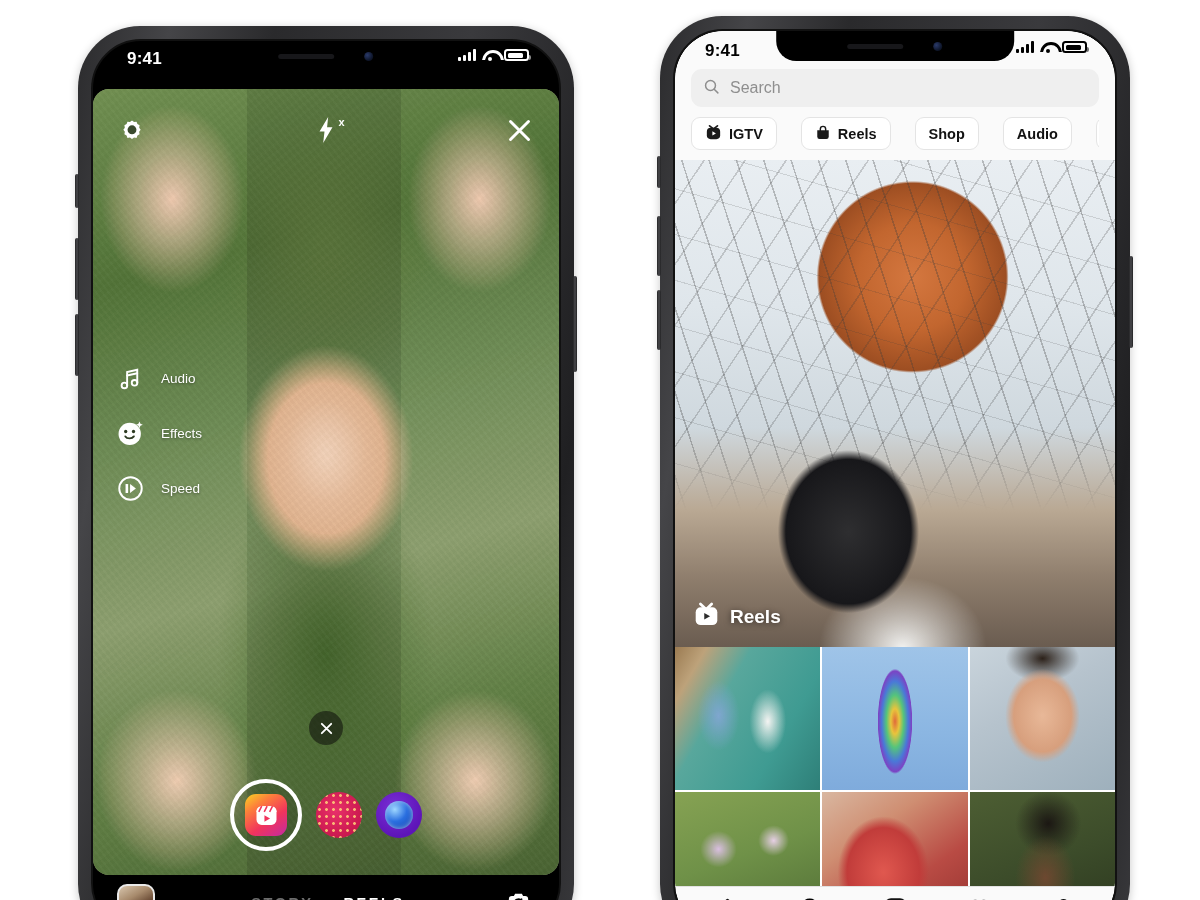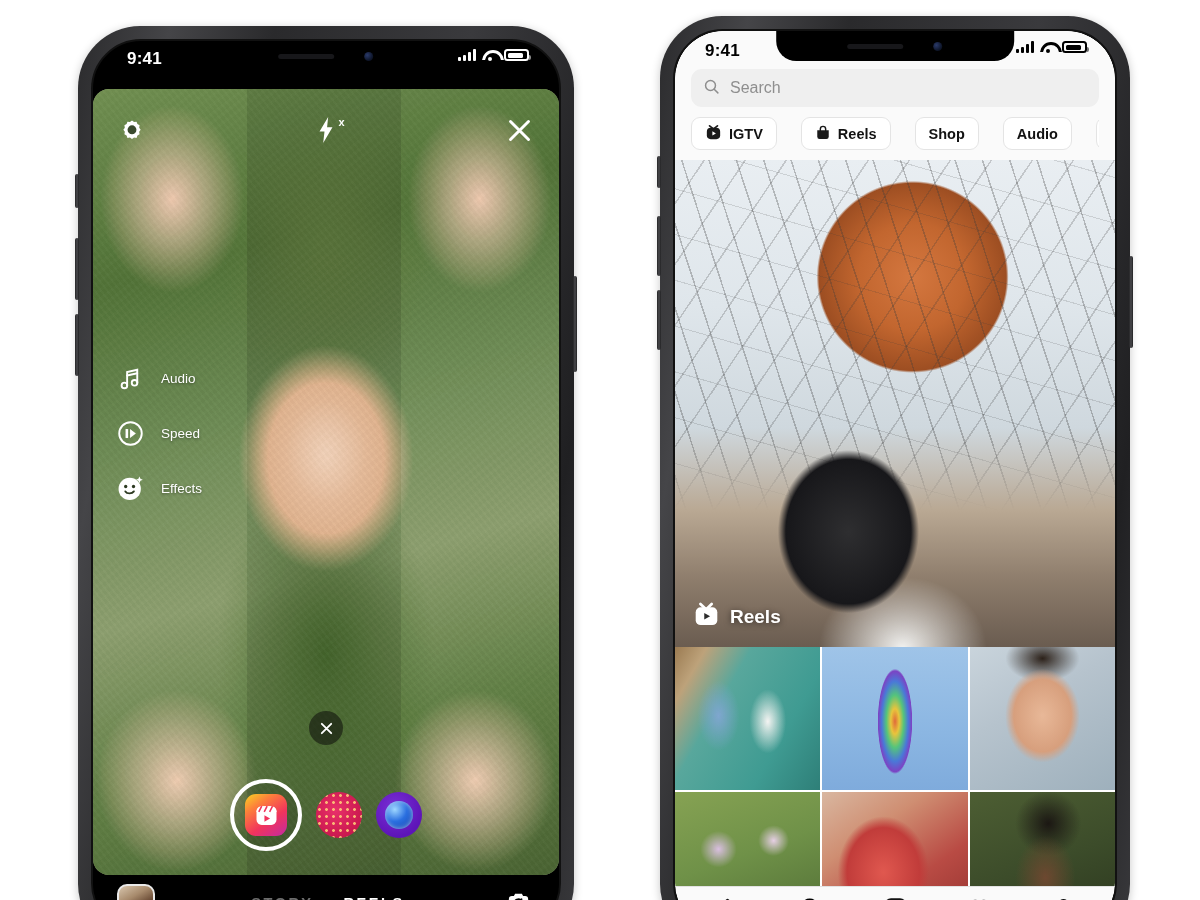--- a/index.html
+++ b/index.html
@@ -279,40 +279,40 @@
                   <circle cx="6.6" cy="18.2" r="2.5"></circle>
                     <circle cx="15.6" cy="15.8" r="2.5"></circle>
                   <path d="M9 9.3l9-2" stroke-linecap="round"></path>
                 </svg>
               </span>
               <span class="tool-lb">Audio</span>
             </div>
 
             <div class="tool-row">
               <span class="tool-ic">
-                <svg width="27" height="27" viewBox="0 0 24 24" fill="none">
-                  <circle cx="12" cy="12" r="10" stroke="#fff" stroke-width="1.7"></circle>
-                  <rect x="7.6" y="8" width="2.3" height="8" fill="#fff" rx=".5"></rect>
-                  <path d="M11.6 8l5.2 4-5.2 4Z" fill="#fff"></path>
-                </svg>
-              </span>
-              <span class="tool-lb">Speed</span>
-            </div>
-
-            <div class="tool-row">
-              <span class="tool-ic">
                 <svg width="29" height="29" viewBox="0 0 26 26">
                   <circle cx="12.3" cy="13.4" r="10" fill="#fff"></circle>
                   <circle cx="8.7" cy="11.2" r="1.5" fill="#2d3a22"></circle>
                   <circle cx="15.7" cy="11.2" r="1.5" fill="#2d3a22"></circle>
                   <path d="M8.4 15.6c1.4 2.4 6 2.4 7.6 0" stroke="#2d3a22" stroke-width="1.7" fill="none" stroke-linecap="round"></path>
                   <path d="M21 2.2l.9 2.1 2.1.9-2.1.9-.9 2.1-.9-2.1-2.1-.9 2.1-.9Z" fill="#fff"></path>
                 </svg>
               </span>
               <span class="tool-lb">Effects</span>
+            </div>
+
+            <div class="tool-row">
+              <span class="tool-ic">
+                <svg width="27" height="27" viewBox="0 0 24 24" fill="none">
+                  <circle cx="12" cy="12" r="10" stroke="#fff" stroke-width="1.7"></circle>
+                  <rect x="7.6" y="8" width="2.3" height="8" fill="#fff" rx=".5"></rect>
+                  <path d="M11.6 8l5.2 4-5.2 4Z" fill="#fff"></path>
+                </svg>
+              </span>
+              <span class="tool-lb">Speed</span>
             </div>
 
           </div>
 
           <div class="close-mid">
             <svg width="15" height="15" viewBox="0 0 24 24">
               <path d="M4.5 4.5 L19.5 19.5 M19.5 4.5 L4.5 19.5" stroke="#fff" stroke-width="3" stroke-linecap="round"></path>
             </svg>
           </div>
 

